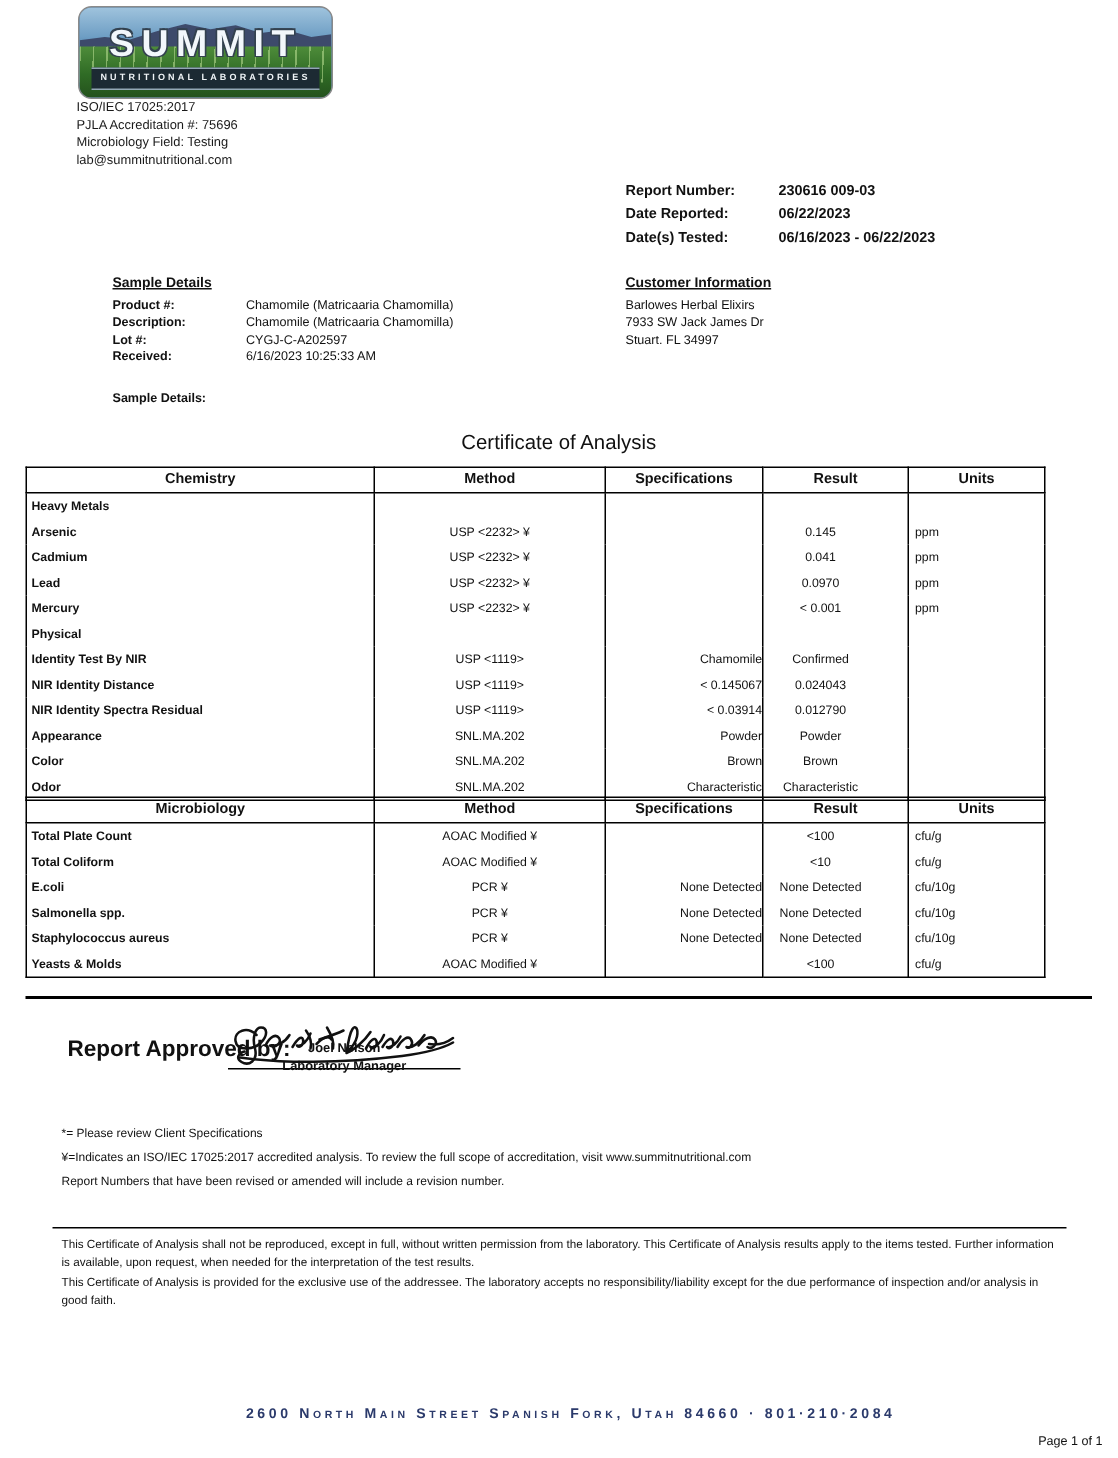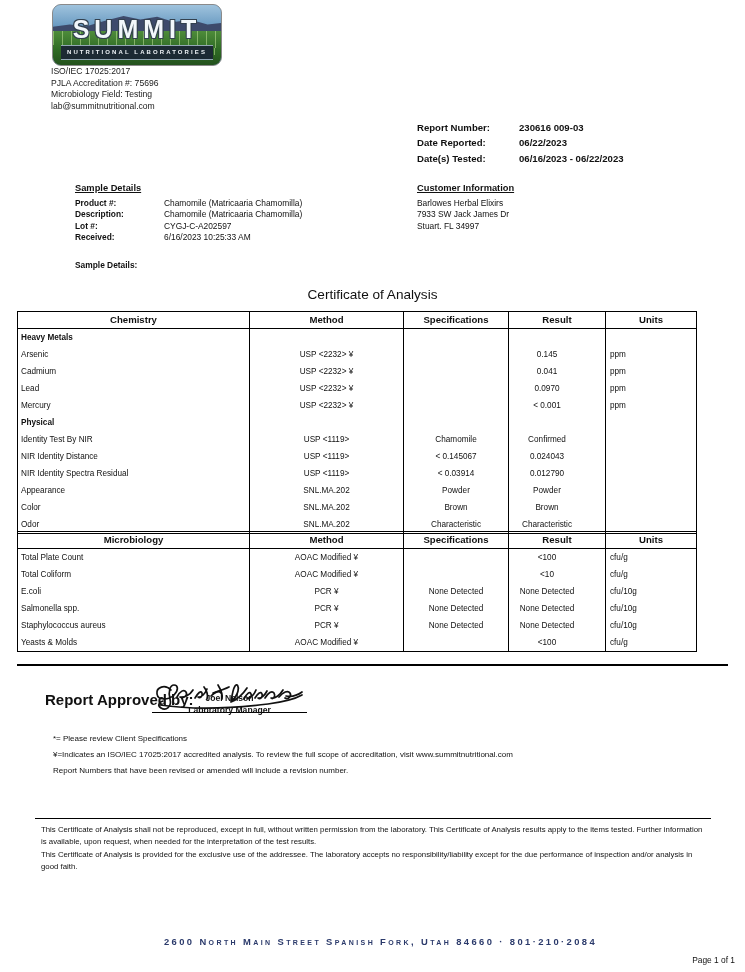--- a/index.html
+++ b/index.html
@@ -200,23 +200,24 @@
     padding: 2.5px 0 2.5px 0;
     border-left: 1px solid #000;
     border-right: 1px solid #000;
     vertical-align: middle;
     height: 12px;
   }
   .tbl td.c-name {
     border-left: 1.6px solid #000;
     padding-left: 3px;
     text-align: left;
+    font-weight: bold;
   }
   .tbl td.c-meth { text-align: center; }
-  .tbl td.c-spec { text-align: center; margin-top: 18px; }
+  .tbl td.c-spec { text-align: right; margin-top: 18px; }
   .tbl td.c-res  { text-align: center; padding-right: 20px; }
   .tbl td.c-unit {
     border-right: 1.6px solid #000;
     text-align: left;
     padding-left: 4px;
   }
   .tbl tr.group td { font-weight: bold; }
   .tbl tr.lastrow td { border-bottom: 1.6px solid #000; }
 
   
@@ -258,25 +259,24 @@
     text-align: center;
     font-size: 8.6px;
     font-weight: bold;
     line-height: 11.5px;
   }
 
   
   .notes {
     position: absolute;
     left: 41px;
-    top: 731px;
+    top: 748px;
     width: 660px;
     font-size: 8px;
     line-height: 16px;
-    margin-left: 12px;
   }
   .rule-notes {
     position: absolute;
     left: 35px;
     top: 818px;
     width: 676px;
     height: 0;
     border-top: 1.6px solid #000;
   }
   .disclaimer {

